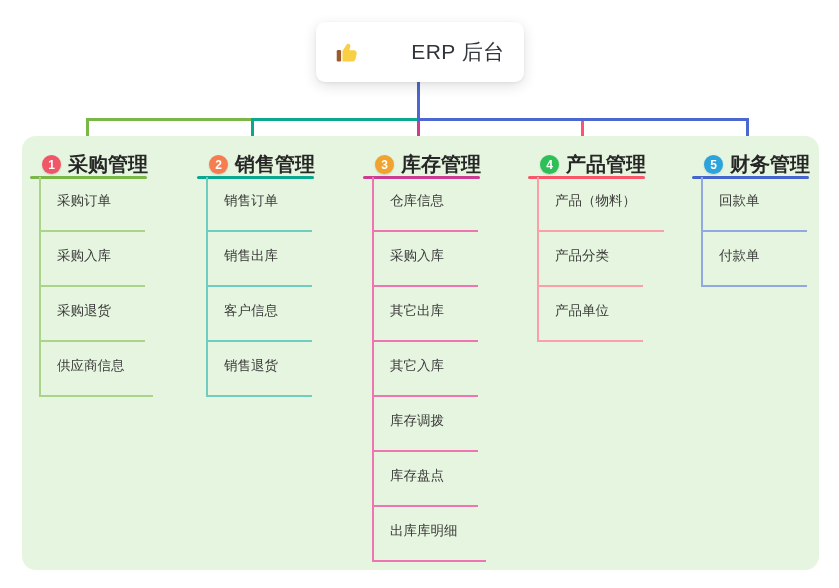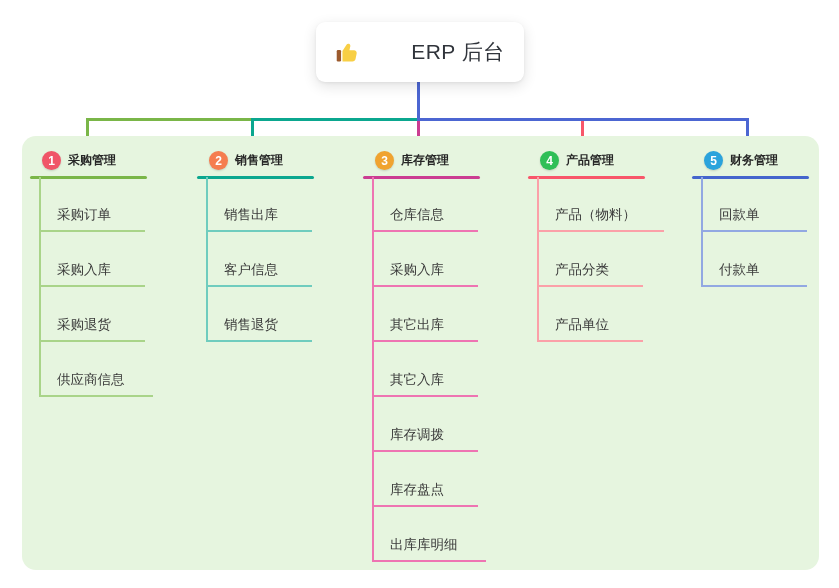--- a/index.html
+++ b/index.html
@@ -40,27 +40,27 @@
   .b1 { left:30px; }  .b2 { left:197px; } .b3 { left:363px; }
   .b4 { left:528px; } .b5 { left:692px; }
 
   .hdr { position:absolute; left:12px; top:0; display:flex; align-items:center; gap:7px; white-space:nowrap; cursor:pointer; }
   .badge {
     width:19px; height:19px; border-radius:50%;
     display:flex; align-items:center; justify-content:center;
     color:#ffffff; font-size:12px; font-weight:bold; line-height:1;
     box-shadow:0 1px 2px rgba(0,0,0,0.15);
   }
-  .hdr-label { font-size:12px; font-weight:600; color:#262626; }
+  .hdr-label { font-size:20px; font-weight:600; color:#262626; }
   .hline { position:absolute; left:0; top:25px; width:117px; height:3px; background:var(--line); border-radius:2px; }
 
   .col { position:absolute; left:9px; top:26px; border-left:2px solid var(--subline); }
   .item {
     box-sizing:border-box; height:55px; min-width:104px; width:max-content;
-    padding:0 28px 6px 16px;
+    padding:0 28px 20px 16px;
     display:flex; align-items:flex-end;
     border-bottom:2px solid var(--subline);
     font-size:13.5px; color:#3a3a3a; white-space:nowrap; cursor:pointer;
   }
 </style>
 </head>
 <body>
 
 <div class="canvas">
 
@@ -100,20 +100,21 @@
     </div>
   </div>
 
   <div class="branch b2" style="--line: #0ba78f; --subline: #6fccbe;">
     <div class="hdr">
       <span class="badge" style="background-color: rgb(245, 125, 79);">2</span>
       <span class="hdr-label">销售管理</span>
     </div>
     <div class="hline"></div>
     <div class="col">
+      <div class="item">销售订单</div>
       <div class="item">销售出库</div>
       <div class="item">客户信息</div>
       <div class="item">销售退货</div>
     </div>
   </div>
 
   <div class="branch b3" style="--line: #cb3d92; --subline: #ee74b2;">
     <div class="hdr">
       <span class="badge" style="background-color: rgb(240, 163, 47);">3</span>
       <span class="hdr-label">库存管理</span>

